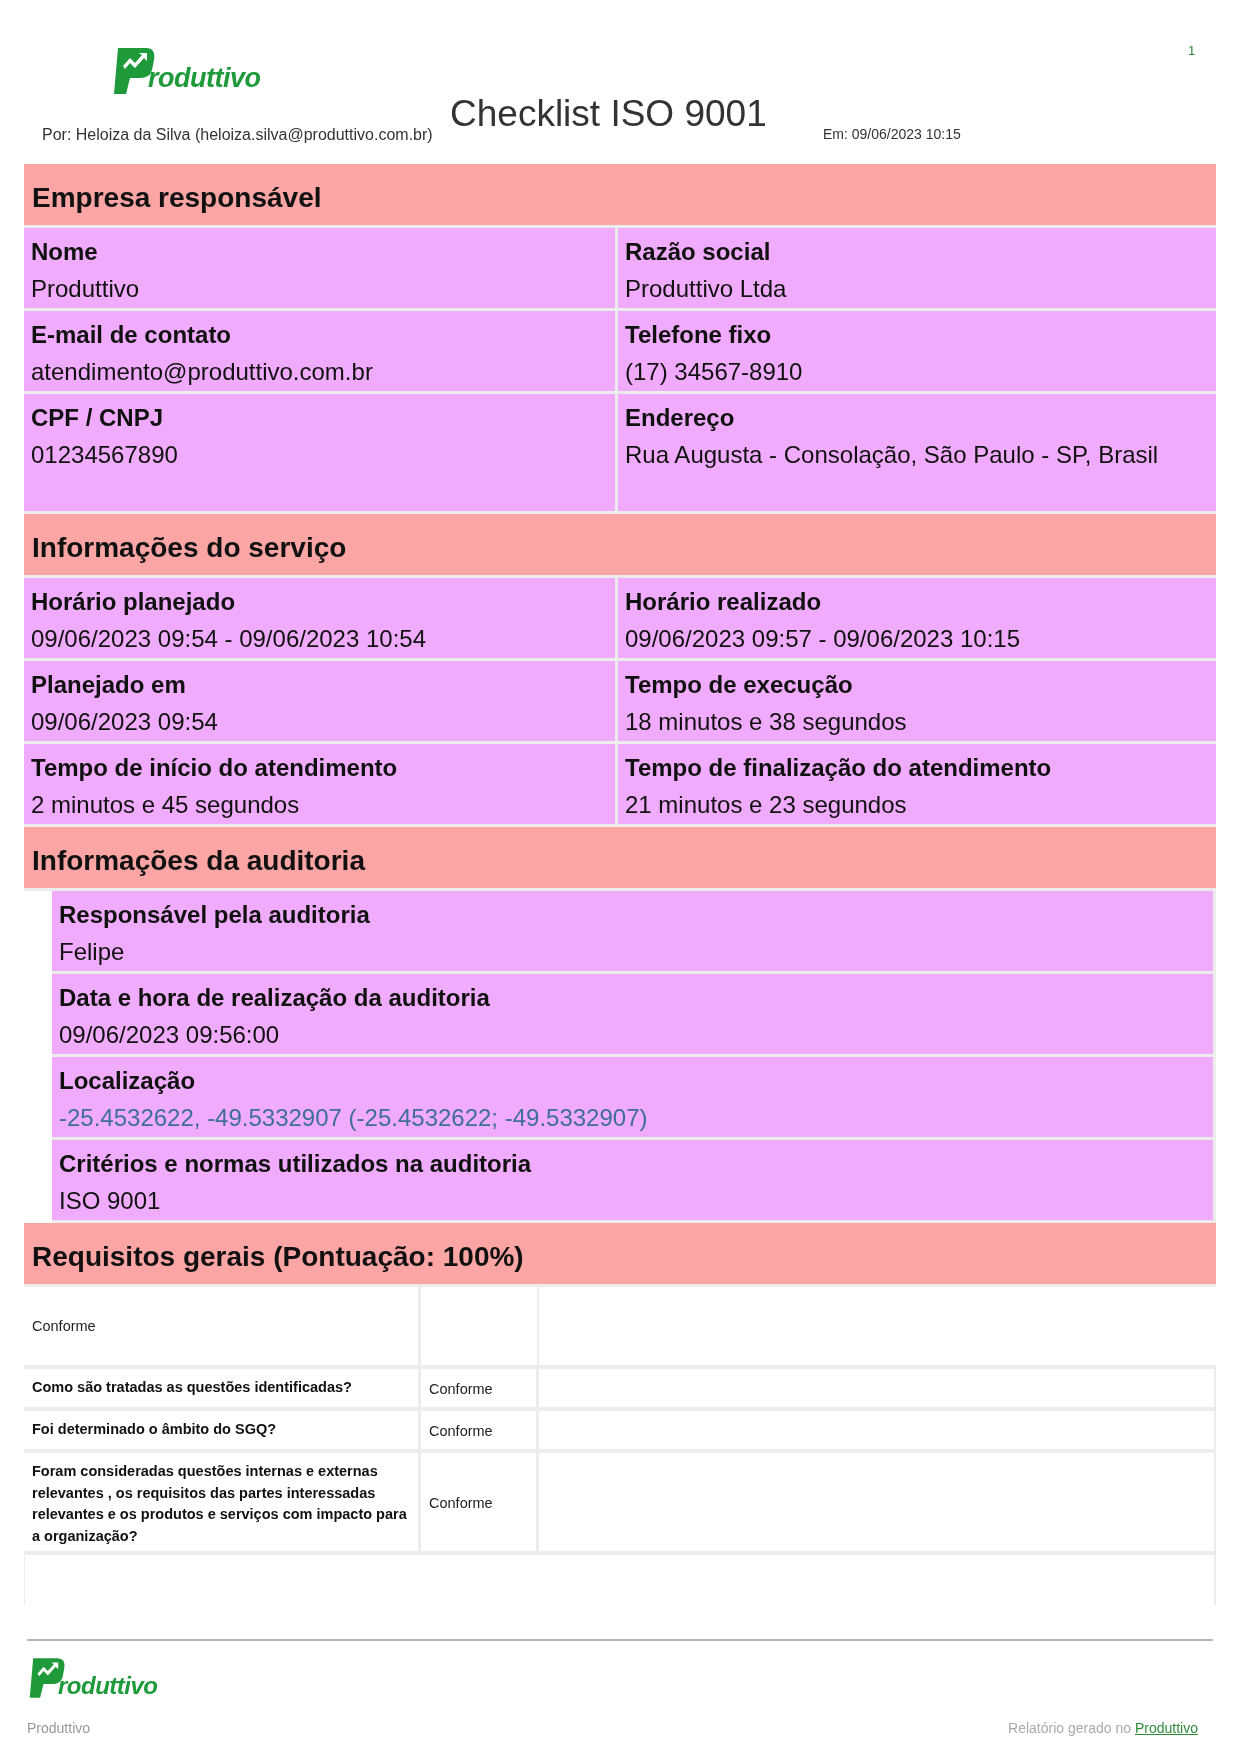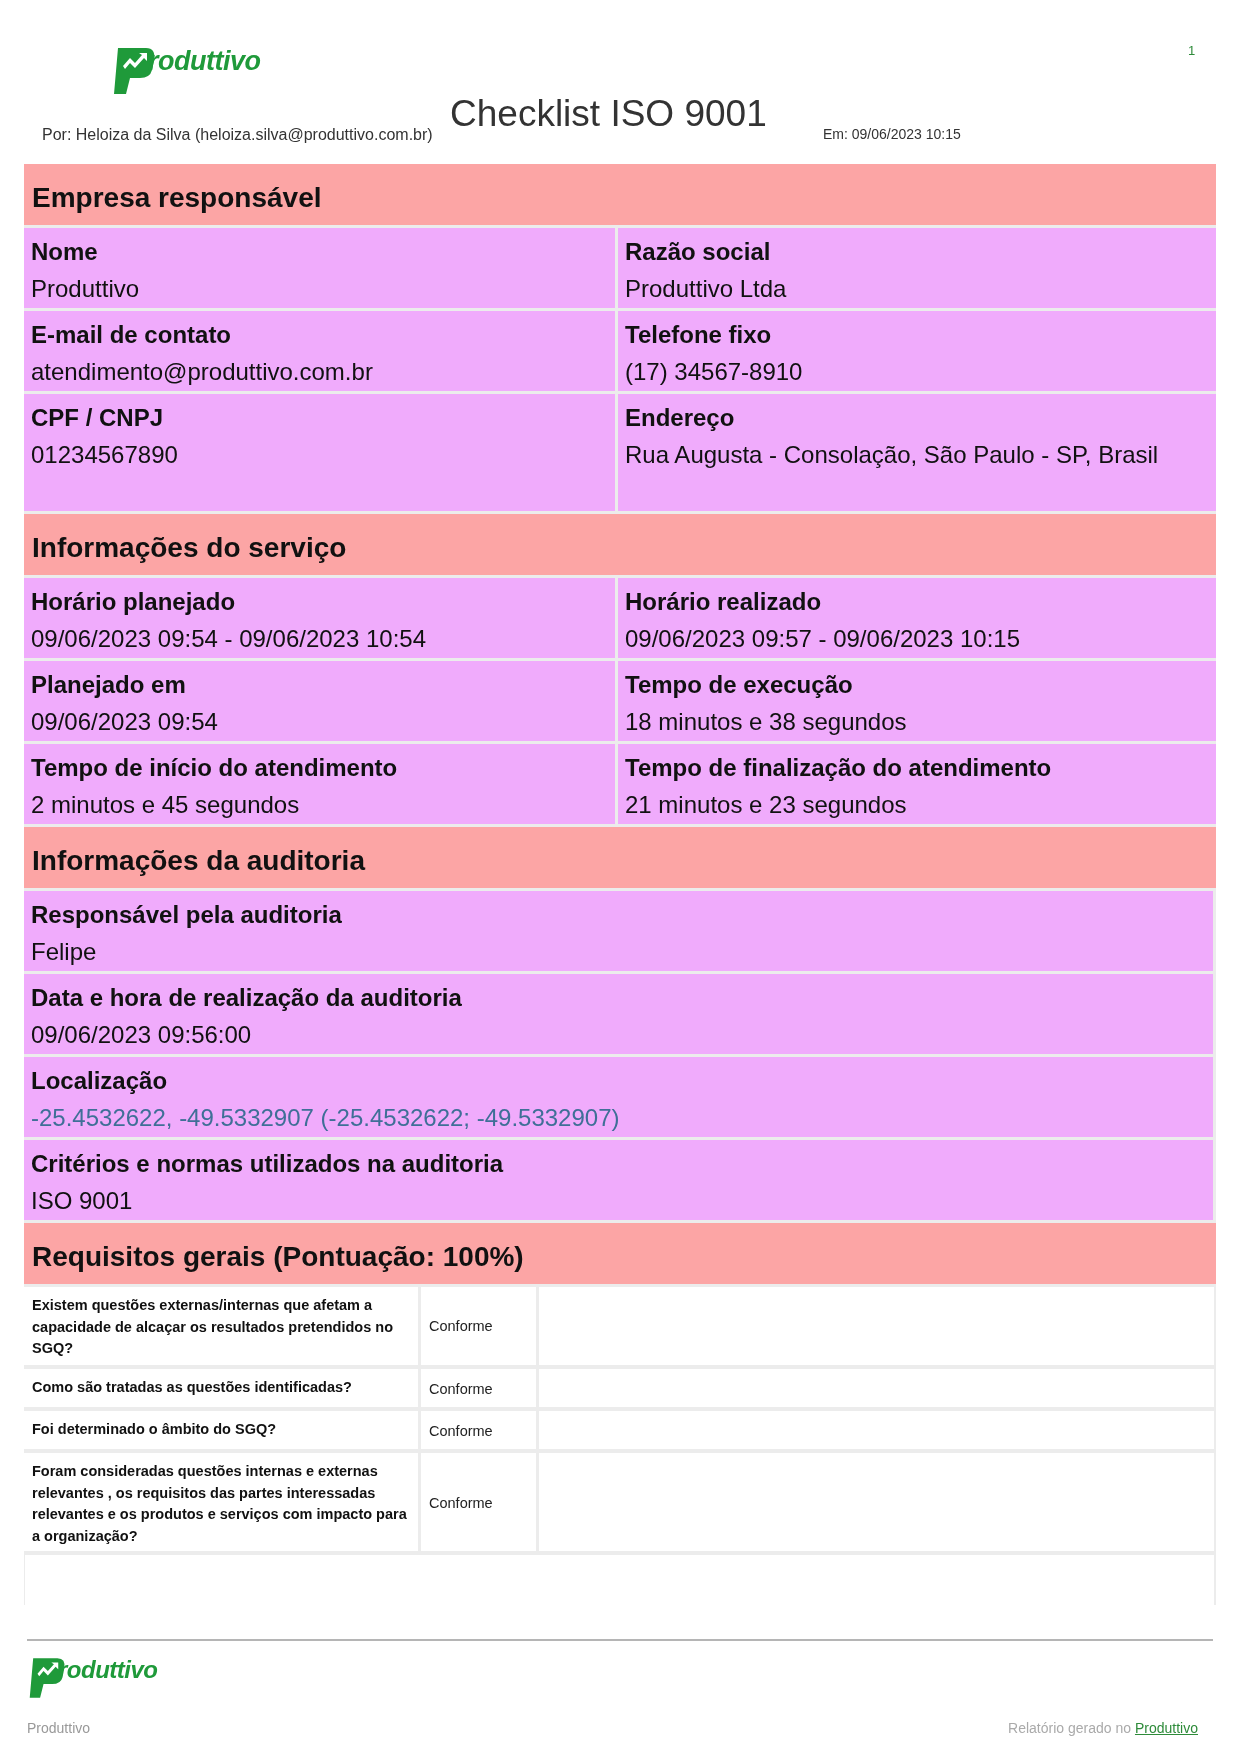--- a/index.html
+++ b/index.html
@@ -1,39 +1,39 @@
 <!DOCTYPE html>
 <html><head>
 <meta charset="utf-8">
 <style>
   html, body { margin:0; padding:0; background:#ffffff; }
   body { width:1240px; height:1755px; position:relative; overflow:hidden; font-family:"Liberation Sans", sans-serif; color:#111; }
 
-  .logo { position:absolute; display:flex; align-items:flex-start; }
+  .logo { position:absolute; display:flex; align-items:flex-end; }
   .logo svg { display:block; }
   .logo-text { font-family:"Liberation Sans", sans-serif; font-weight:bold; font-style:italic; color:#1f9a3a; letter-spacing:-0.5px; }
 
   #hdr-logo { left:112px; top:46px; }
   #hdr-logo .logo-text { font-size:27px; margin-left:-8px; margin-bottom:2px; }
 
   .title { position:absolute; left:450px; top:50px; font-size:37px; color:#333;margin-top:43px; }
   .page-num { position:absolute; left:1188px; top:43px; font-size:13px; color:#2e8b3a; }
   .meta-left { position:absolute; left:42px; top:126px; font-size:16px; color:#333; }
   .meta-right { position:absolute; left:823px; top:126px; font-size:14px; color:#333; }
 
   .content { position:absolute; left:24px; top:164px; width:1192px; }
   .section-head { background:#fca5a5; height:64px; box-sizing:border-box; padding:18px 8px 0 8px; font-size:28px; font-weight:bold; color:#111; border-bottom:3px solid #ececec; }
   .grid2 { display:grid; grid-template-columns:594px 598px; }
   .cell { background:#f0abfc; padding:6px 8px 0 7px; box-sizing:border-box; border-bottom:3px solid #ececec; }
   .grid2 .cell:nth-child(odd) { border-right:3px solid #ececec; }
   .cell-label { font-size:24px; font-weight:bold; line-height:36px; }
   .cell-value { font-size:24px; line-height:38px; color:#111; }
   .h83 { height:83px; }
   .h120 { height:120px; }
-  .cell.full { border-right:3px solid #ececec; border-left:0; }
+  .cell.full { border-right:3px solid #ececec; border-left:0;margin-left:28px; }
   .link { color:#3f6f97; }
 
   .req-table { width:1192px; border-collapse:collapse; background:#fff; }
   .req-row { display:grid; grid-template-columns:397px 118px 677px; border-bottom:4px solid #ececec; }
   .req-q { font-size:14.5px; font-weight:bold; line-height:21.5px; padding:8px 8px 6px 8px; border-right:3px solid #ececec; }
   .req-a { font-size:14.5px; padding:12px 8px; display:flex; align-items:center; border-right:3px solid #ececec; color:#222; }
   .req-c { border-right:2px solid #ececec; }
   .req-tail { height:50px; border-left:1px solid #ececec; border-right:2px solid #ececec; }
 
   .footer-rule { position:absolute; left:27px; top:1639px; width:1186px; height:2px; background:#b5b5b5; }
@@ -130,21 +130,20 @@
     <div class="cell-value link">-25.4532622, -49.5332907 (-25.4532622; -49.5332907)</div>
   </div>
   <div class="cell full h83">
     <div class="cell-label">Critérios e normas utilizados na auditoria</div>
     <div class="cell-value">ISO 9001</div>
   </div>
 
   <div class="section-head">Requisitos gerais (Pontuação: 100%)</div>
   <div class="req-table">
     <div class="req-row" style="height:78px;">
-      <div class="req-q">Existem questões externas/internas que afetam a capacidade de alcaçar os resultados pretendidos no SGQ?</div>
       <div class="req-a">Conforme</div>
       <div class="req-c"></div>
     </div>
     <div class="req-row" style="height:38px;">
       <div class="req-q">Como são tratadas as questões identificadas?</div>
       <div class="req-a">Conforme</div>
       <div class="req-c"></div>
     </div>
     <div class="req-row" style="height:38px;">
       <div class="req-q">Foi determinado o âmbito do SGQ?</div>

